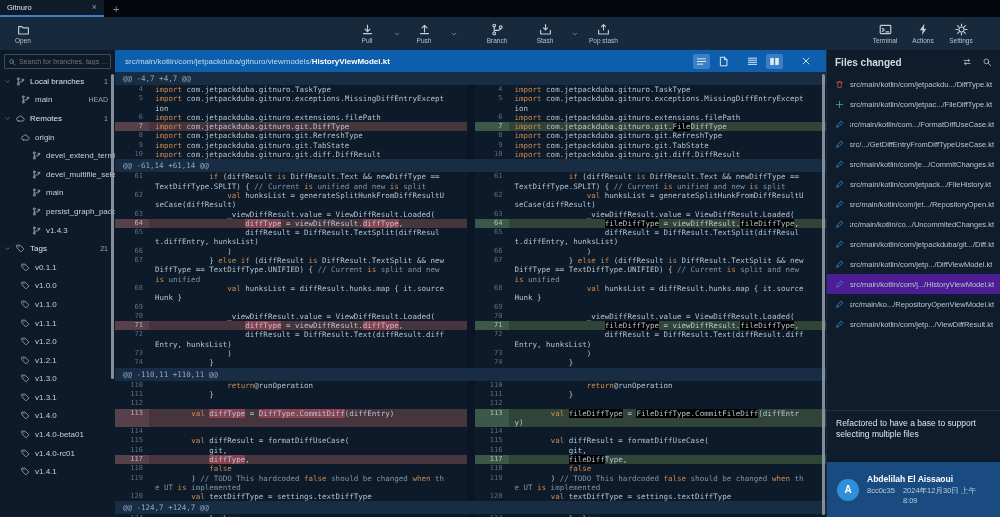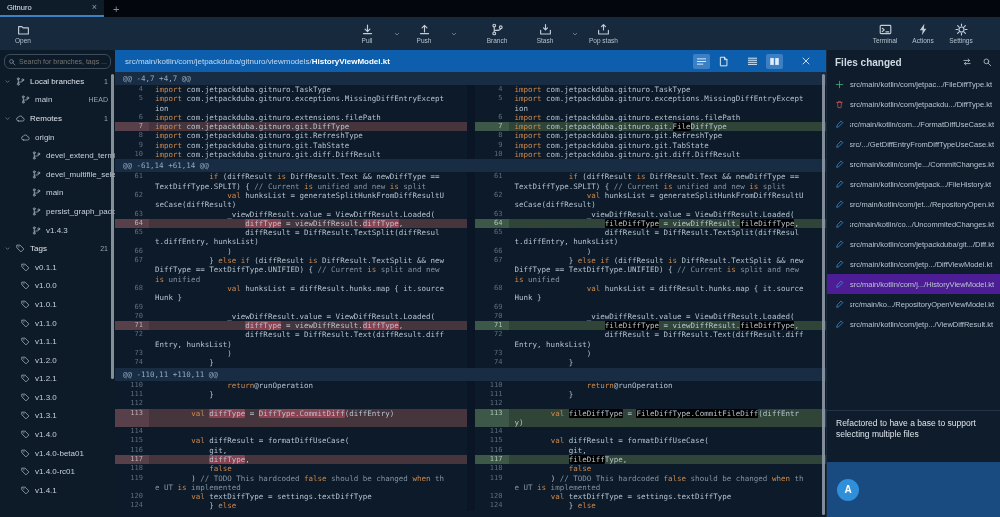--- a/index.html
+++ b/index.html
@@ -18,21 +18,21 @@
   .tbtn .ic { height:13px; display:flex; align-items:center; }
   .tbtn .lb { font-size:6.5px; color:#b6c2cd; white-space:nowrap; }
   .tb-chev { color:#8b9bab; margin:0 0 0 3px; display:flex; align-items:center; }
   svg { display:block; }
 
   
   .content { display:flex; height:467px; }
 
   
   .sidebar { width:115px; background:#0d1a27; position:relative; flex:none; overflow:hidden; }
-  .searchbox { margin:4px 4px 3px 4px; height:15px; border:1px solid #3c4c5d; border-radius:6px; display:flex; align-items:center; padding:0 3px; gap:3px; }
+  .searchbox { margin:4px 4px 3px 4px; height:15px; border:1px solid #3c4c5d; border-radius:1px; display:flex; align-items:center; padding:0 3px; gap:3px; }
   .searchbox input { flex:1; min-width:0; background:transparent; border:none; outline:none; color:#aab7c4; font-size:7px; font-family:"Liberation Sans",sans-serif; }
   .srow { height:18.6px; display:flex; align-items:center; position:relative; color:#c6d0da; font-size:8px; white-space:nowrap; overflow:hidden; cursor:pointer; }
   .srow .chev { margin-left:4px; color:#8b9bab; }
   .srow .sic { color:#9fb0bf; margin-left:5px; flex:none; }
   .srow .slabel { margin-left:5px; overflow:hidden; }
   .srow.sec .slabel { color:#dbe3ea; }
   .srow .sright { position:absolute; right:7px; color:#95a5b4; font-size:7px; }
   .lv1 { padding-left:16px; } .lv2 { padding-left:27px; }
   .side-scroll { position:absolute; right:1px; top:24px; height:305px; width:3px; background:#9aa4ae; border-radius:2px; opacity:.85; }
 
@@ -339,29 +339,20 @@
           </span>
           <span class="slabel">v1.0.0</span>
         </div>
         <div class="srow lv1">
           <span class="sic">
             <svg width="9" height="9" viewBox="0 0 16 16" fill="none" stroke="currentColor" stroke-width="1.4" stroke-linecap="round" stroke-linejoin="round">
               <path d="M2 2h5.2L14 8.8 8.8 14 2 7.2z"></path>
               <circle cx="5.1" cy="5.1" r="1" fill="currentColor" stroke="none"></circle>
             </svg>
           </span>
-          <span class="slabel">v1.0.1</span>
-        </div>
-        <div class="srow lv1">
-          <span class="sic">
-            <svg width="9" height="9" viewBox="0 0 16 16" fill="none" stroke="currentColor" stroke-width="1.4" stroke-linecap="round" stroke-linejoin="round">
-              <path d="M2 2h5.2L14 8.8 8.8 14 2 7.2z"></path>
-              <circle cx="5.1" cy="5.1" r="1" fill="currentColor" stroke="none"></circle>
-            </svg>
-          </span>
           <span class="slabel">v1.1.0</span>
         </div>
         <div class="srow lv1">
           <span class="sic">
             <svg width="9" height="9" viewBox="0 0 16 16" fill="none" stroke="currentColor" stroke-width="1.4" stroke-linecap="round" stroke-linejoin="round">
               <path d="M2 2h5.2L14 8.8 8.8 14 2 7.2z"></path>
               <circle cx="5.1" cy="5.1" r="1" fill="currentColor" stroke="none"></circle>
             </svg>
           </span>
           <span class="slabel">v1.1.1</span>
@@ -696,20 +687,21 @@
           <div class="cnum ctxn">119</div>
           <div class="ccode ctx">        ) <span class="cm">// TODO This hardcoded <span class="kw">false</span> should be changed <span class="kw">when</span> the UT <span class="kw">is</span> implemented</span></div>
         </div>
         <div class="drow">
           <div class="cnum ctxn">120</div>
           <div class="ccode ctx">        <span class="kw">val</span> textDiffType = settings.textDiffType</div>
           <div class="cgap"></div>
           <div class="cnum ctxn">120</div>
           <div class="ccode ctx">        <span class="kw">val</span> textDiffType = settings.textDiffType</div>
         </div>
+        <div class="hunk">@@ -124,7 +124,7 @@</div>
         <div class="drow">
           <div class="cnum ctxn">124</div>
           <div class="ccode ctx">            } <span class="kw">else</span></div>
           <div class="cgap"></div>
           <div class="cnum ctxn">124</div>
           <div class="ccode ctx">            } <span class="kw">else</span></div>
         </div>
       </div>
   </div>
 
@@ -724,33 +716,33 @@
       <span class="fp-hic" id="ic-fsearch">
           <svg width="10" height="10" viewBox="0 0 16 16" fill="none" stroke="currentColor" stroke-width="1.4" stroke-linecap="round" stroke-linejoin="round">
             <circle cx="7" cy="7" r="3.8"></circle>
             <path d="M9.8 9.8 14 14"></path>
           </svg>
         </span>
     </div>
     <div class="flist" id="file-list">
         <div class="frow">
           <span class="fic">
+            <svg width="9" height="9" viewBox="0 0 16 16" fill="none" stroke="#c94f4f" stroke-width="1.4" stroke-linecap="round" stroke-linejoin="round">
+              <path d="M3 4.2h10M6.3 4V2.5h3.4V4M4.6 4.4l.6 9.2h5.6l.6-9.2"></path>
+            </svg>
+          </span>
+          <span class="fpath">src/main/kotlin/com/jetpackdu.../DiffType.kt</span>
+        </div>
+        <div class="frow">
+          <span class="fic">
             <svg width="9" height="9" viewBox="0 0 16 16" fill="none" stroke="#4caf7d" stroke-width="1.4" stroke-linecap="round" stroke-linejoin="round">
               <path d="M8 2.2v11.6M2.2 8h11.6"></path>
             </svg>
           </span>
           <span class="fpath">src/main/kotlin/com/jetpac.../FileDiffType.kt</span>
-        </div>
-        <div class="frow">
-          <span class="fic">
-            <svg width="9" height="9" viewBox="0 0 16 16" fill="none" stroke="#c94f4f" stroke-width="1.4" stroke-linecap="round" stroke-linejoin="round">
-              <path d="M3 4.2h10M6.3 4V2.5h3.4V4M4.6 4.4l.6 9.2h5.6l.6-9.2"></path>
-            </svg>
-          </span>
-          <span class="fpath">src/main/kotlin/com/jetpackdu.../DiffType.kt</span>
         </div>
         <div class="frow">
           <span class="fic">
             <svg width="9" height="9" viewBox="0 0 16 16" fill="none" stroke="#3f8fd4" stroke-width="1.4" stroke-linecap="round" stroke-linejoin="round">
               <path d="M11.3 2.2l2.5 2.5L6.3 12.2 3 13l.8-3.3z"></path>
             </svg>
           </span>
           <span class="fpath">src/main/kotlin/com.../FormatDiffUseCase.kt</span>
         </div>
         <div class="frow">
@@ -830,16 +822,23 @@
             <svg width="9" height="9" viewBox="0 0 16 16" fill="none" stroke="#3f8fd4" stroke-width="1.4" stroke-linecap="round" stroke-linejoin="round">
               <path d="M11.3 2.2l2.5 2.5L6.3 12.2 3 13l.8-3.3z"></path>
             </svg>
           </span>
           <span class="fpath">src/main/kotlin/com/jetp.../ViewDiffResult.kt</span>
         </div>
       </div>
     <div class="fmsg">Refactored to have a base to support selecting multiple files</div>
     <div class="fauthor">
       <div class="avatar">A</div>
+      <div>
+        <div class="aname">Abdelilah El Aissaoui</div>
+        <div class="ameta">
+          <span>8cc0c35</span>
+          <span>2024年12月30日 上午8:09</span>
+        </div>
+      </div>
     </div>
   </div>
 
 </div>
 
 </body></html>

